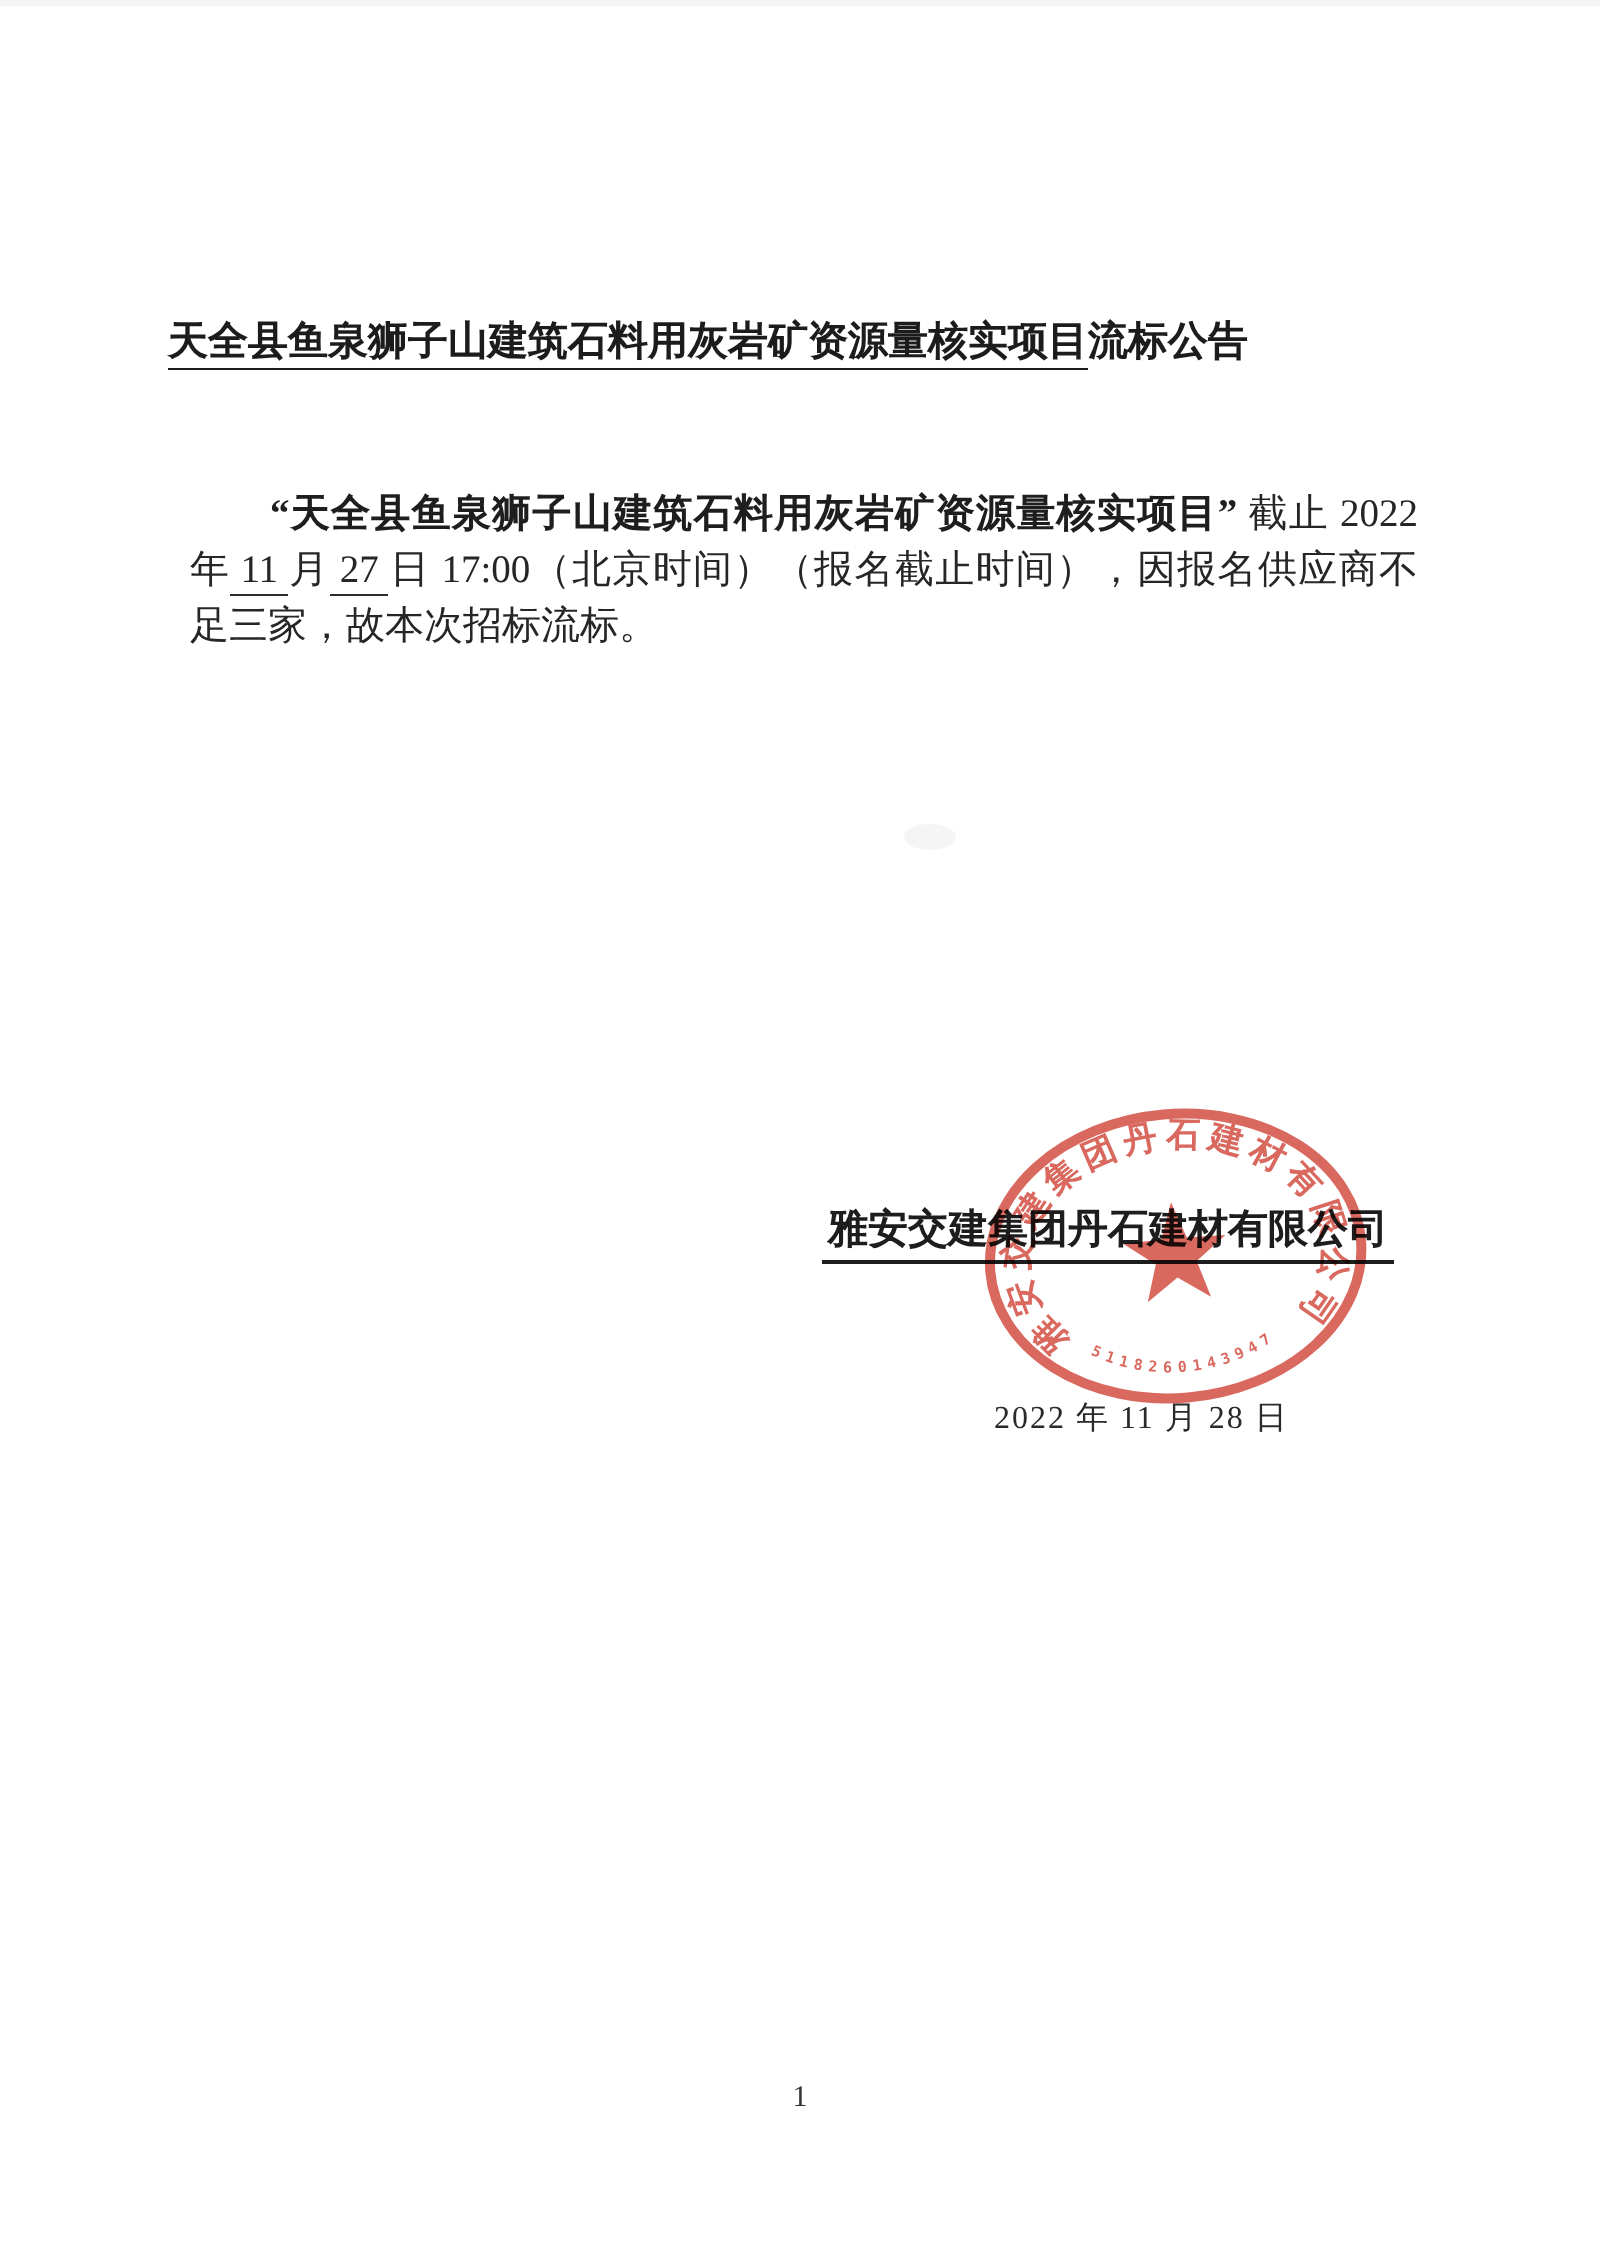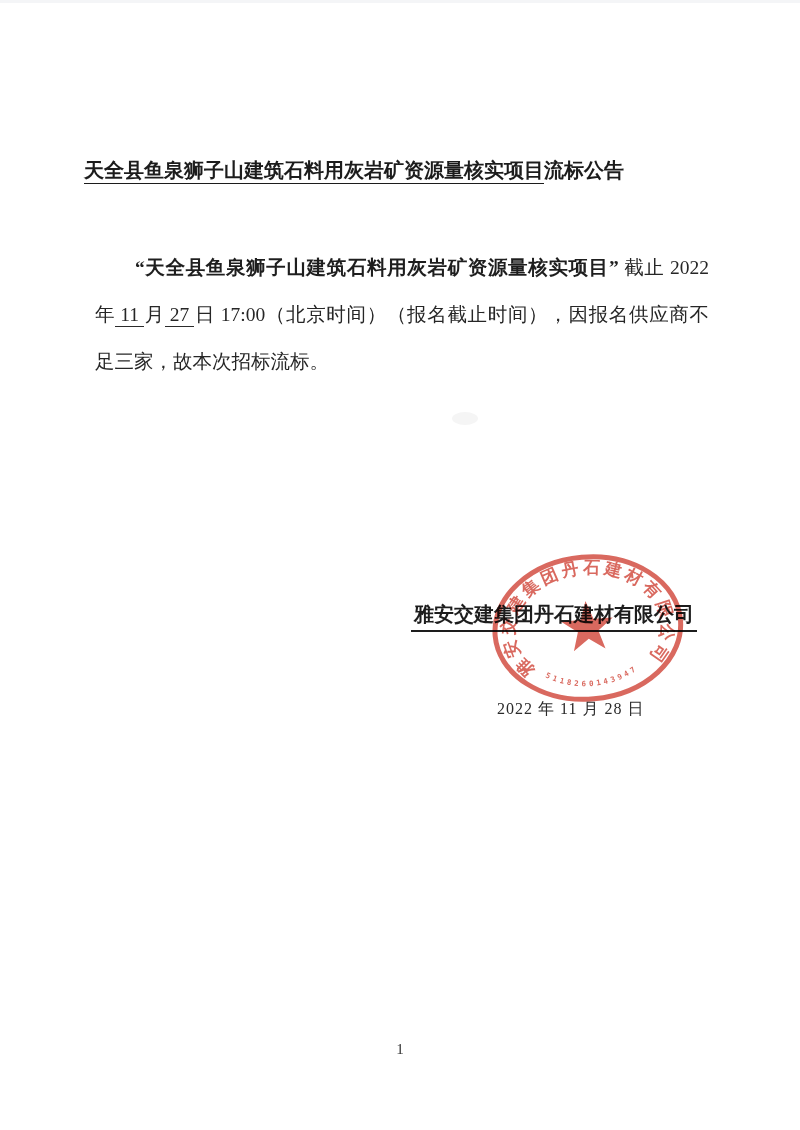--- a/index.html
+++ b/index.html
@@ -19,21 +19,21 @@
     position:absolute; top:157px; left:0; width:708px;
     text-align:center;
     font-size:20px; font-weight:bold; color:#1c1c1c;
     letter-spacing:0px; white-space:nowrap;
   }
   .doc-title .u {
     border-bottom:1.5px solid #1c1c1c; padding-bottom:2px;
   }
   .body-par {
     position:absolute; top:244px; left:95px; width:614px;
-    font-size:19.5px; line-height:47px;
+    font-size:19.5px; line-height:28px;
     text-align:justify; text-indent:2.05em;
     color:#262626;
   }
   .body-par .bold { font-weight:bold; color:#1e1e1e; }
   .blank-num {
     border-bottom:1.5px solid #2b2b2b;
     padding:0 5px 1px 5px;
   }
   .company-line {
     position:absolute; top:601px; right:103px;

